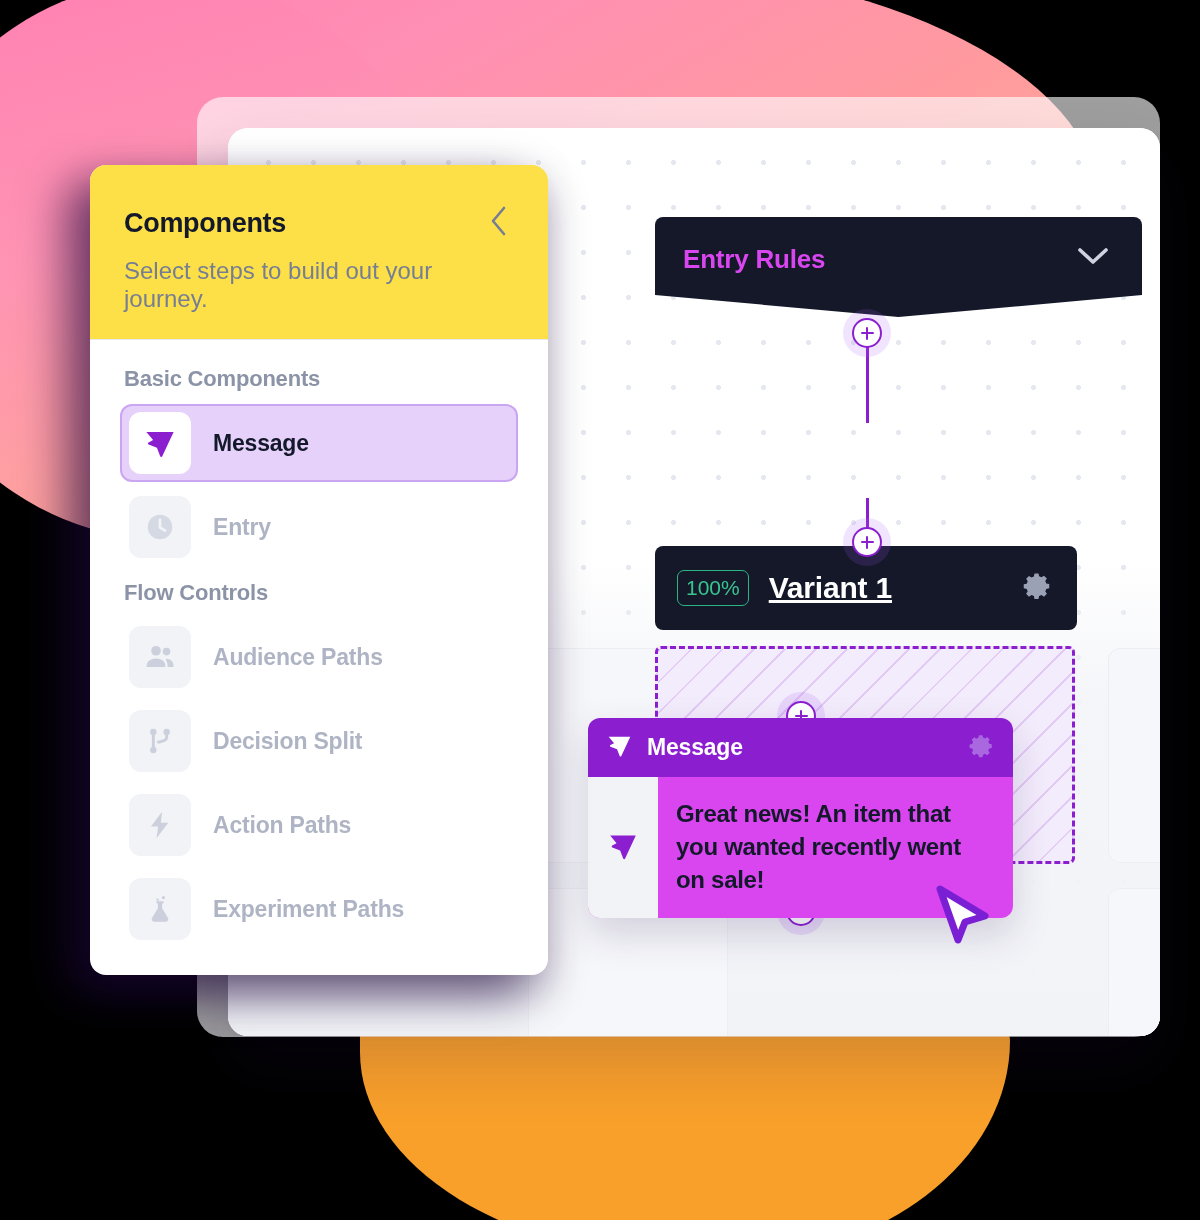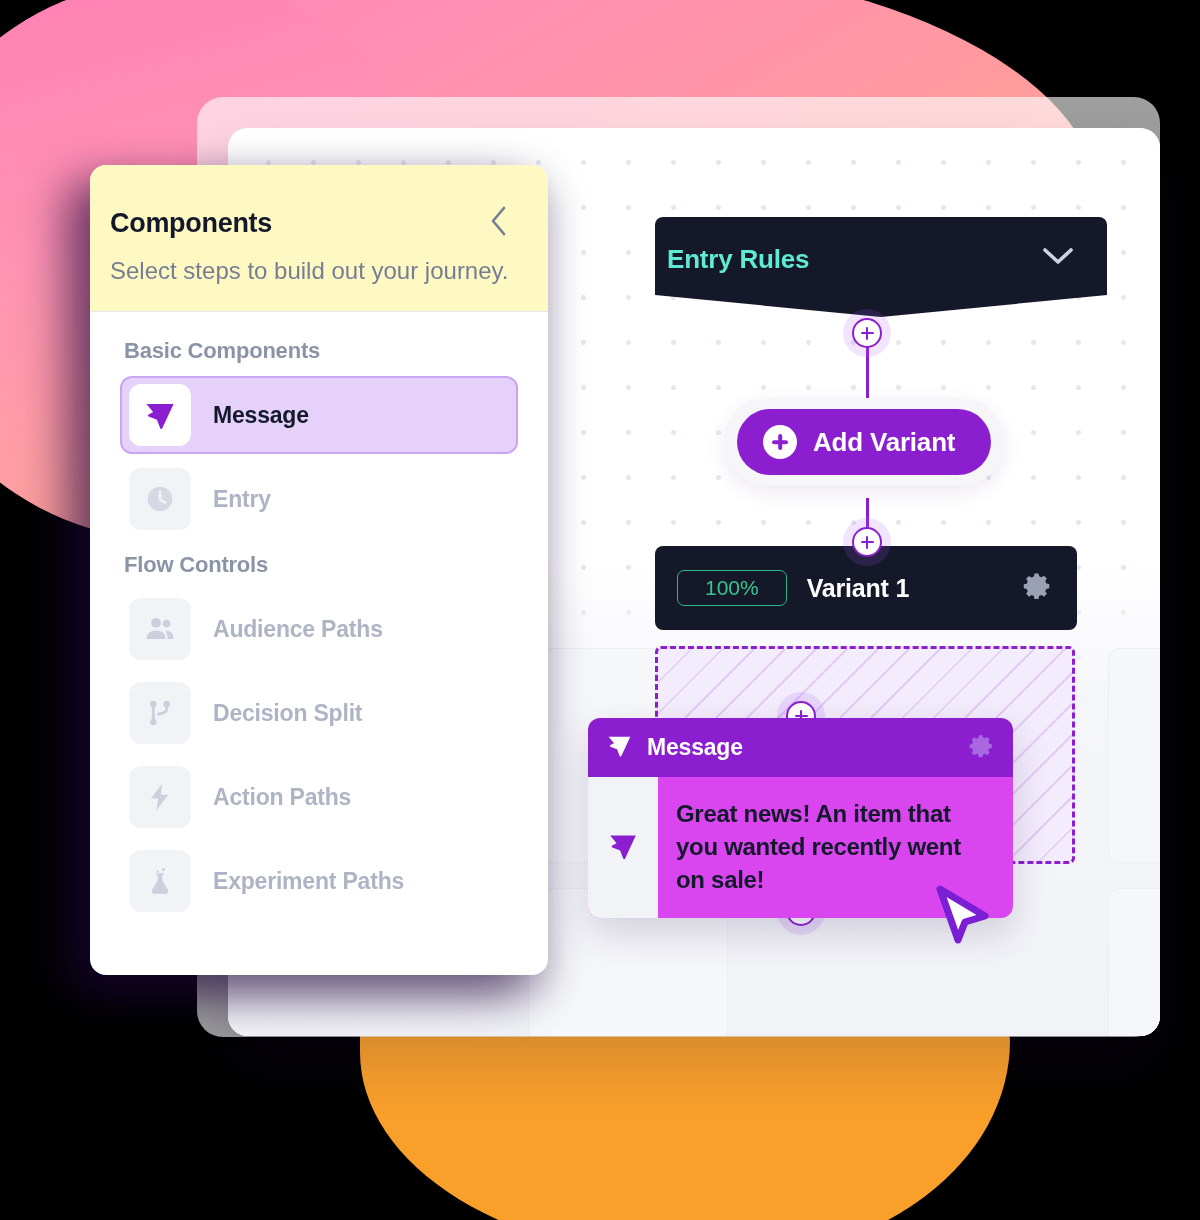--- a/index.html
+++ b/index.html
@@ -71,25 +71,25 @@
     z-index:6;
   }
   .plus::before, .plus::after {
     content:""; position:absolute; background:#8b1fd0; border-radius:2px;
   }
   .plus::before { width:13px; height:2.4px; }
   .plus::after  { width:2.4px; height:13px; }
 
   
   .entry-node {
-    position:absolute; left:427px; top:89px; width:452px; height:100px;
-    background:#141829; color:#5eead4;
+    position:absolute; left:427px; top:89px; width:487px; height:100px;
+    background:#141829; color:#d946ef;
     border-radius:8px;
     clip-path: polygon(0 0, 100% 0, 100% 78%, 50% 100%, 0 78%);
-    display:flex; align-items:center; padding: 0 28px 16px 12px;
+    display:flex; align-items:center; padding: 0 28px 16px 28px;
     z-index:4;
   }
   .entry-node .title { font-size:26px; font-weight:700; letter-spacing:-.2px; }
   .entry-node .chev { margin-left:auto; margin-right:6px; }
 
   
   .variant-btn-wrap {
     position:absolute; left:496px; top:270px;
     background:#f6f6f9; padding:11px 13px; border-radius:46px;
     box-shadow:0 6px 20px rgba(70,40,120,.10);
@@ -116,24 +116,24 @@
 
   
   .variant-node {
     position:absolute; left:427px; top:418px; width:422px; height:84px;
     background:#141829; border-radius:8px;
     display:flex; align-items:center; padding:0 24px 0 22px; gap:20px;
     z-index:4;
   }
   .pct {
     border:1.6px solid #2bb583; color:#38c48f;
-    border-radius:7px; padding:5px 27px;
+    border-radius:7px; padding:5px 8px;
     font-size:21px; font-weight:500;
   }
-  .variant-name { color:#fff; font-size:25px; font-weight:700; letter-spacing:-.2px; }
+  .variant-name { color:#fff; font-size:30px; font-weight:700; letter-spacing:-.2px;text-decoration:underline; }
   .gear-dark { margin-left:auto; }
 
   
   .dropzone {
     position:absolute; left:427px; top:518px; width:420px; height:218px;
     border:3px dashed #8b1fd0; border-radius:6px;
     background-color:#f3ecfc;
     background-image: repeating-linear-gradient(-45deg,
        rgba(139,31,208,.16) 0 2px, transparent 2px 22px);
     z-index:3;
@@ -165,21 +165,21 @@
   }
 
   
   .sidebar {
     position:absolute; left:90px; top:165px; width:458px; height:810px;
     background:#fff; border-radius:16px;
     box-shadow: -26px 18px 46px rgba(30,8,60,.55), 0 18px 40px rgba(30,8,60,.30);
     overflow:hidden; z-index:20;
   }
   .sb-head {
-    background:#fef9c3; padding:36px 34px 26px 20px;
+    background:#fde047; padding:36px 34px 26px 34px;
     border-bottom:1px solid #e7e8ee;
   }
   .sb-title-row { display:flex; align-items:center; }
   .sb-title { font-size:27px; font-weight:700; color:#13182a; letter-spacing:-.3px; }
   .sb-collapse { margin-left:auto; cursor:pointer; padding:4px; }
   .sb-sub { margin-top:12px; font-size:24px; color:#767e93; }
   .sb-body { padding:12px 30px 20px 30px; }
   .sb-group-title {
     font-size:22px; font-weight:700; color:#8b93a7;
     margin:14px 0 12px 4px; letter-spacing:-.2px;
@@ -228,26 +228,20 @@
         <span class="title">Entry Rules</span>
         <span class="chev">
           <svg width="30" height="18" viewBox="0 0 30 18" fill="none">
             <path d="M2 2 L15 14 L28 2" stroke="#cfd3e0" stroke-width="3.6" stroke-linecap="round" stroke-linejoin="round"></path>
           </svg>
         </span>
       </div>
 
       <div class="plus" style="left:624px;top:190px;"></div>
 
-      <div class="variant-btn-wrap">
-        <button class="variant-btn">
-          <span class="plus-solid"></span>
-          <span>Add Variant</span>
-        </button>
-      </div>
 
       <div class="plus" style="left:624px;top:399px;"></div>
 
       <div class="variant-node">
         <span class="pct">100%</span>
         <span class="variant-name">Variant 1</span>
         <span class="gear-dark">
           <svg width="30" height="30" viewBox="0 0 24 24" fill="#9aa1b4">
             <path d="M12 8.2a3.8 3.8 0 100 7.6 3.8 3.8 0 000-7.6zm0 5.9a2.1 2.1 0 110-4.2 2.1 2.1 0 010 4.2z"></path>
             <path d="M21 13.6v-3.2l-2.4-.5a6.9 6.9 0 00-.8-1.9l1.3-2-2.3-2.3-2 1.3a6.9 6.9 0 00-1.9-.8L12.4 2H9.2l-.5 2.4a6.9 6.9 0 00-1.9.8l-2-1.3L2.5 6.2l1.3 2a6.9 6.9 0 00-.8 1.9L.6 10.6v3.2l2.4.5c.18.67.45 1.3.8 1.9l-1.3 2 2.3 2.3 2-1.3c.6.35 1.23.62 1.9.8l.5 2.4h3.2l.5-2.4c.67-.18 1.3-.45 1.9-.8l2 1.3 2.3-2.3-1.3-2c.35-.6.62-1.23.8-1.9l2.4-.5z"></path>

